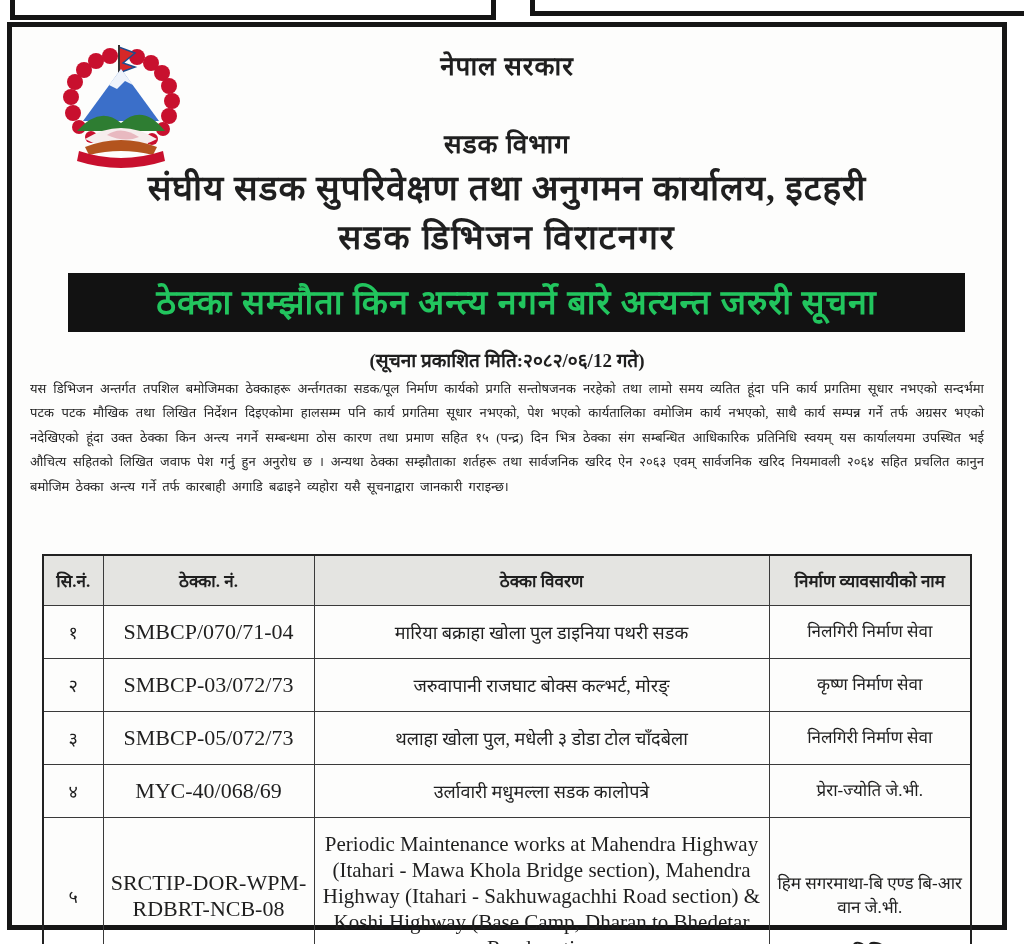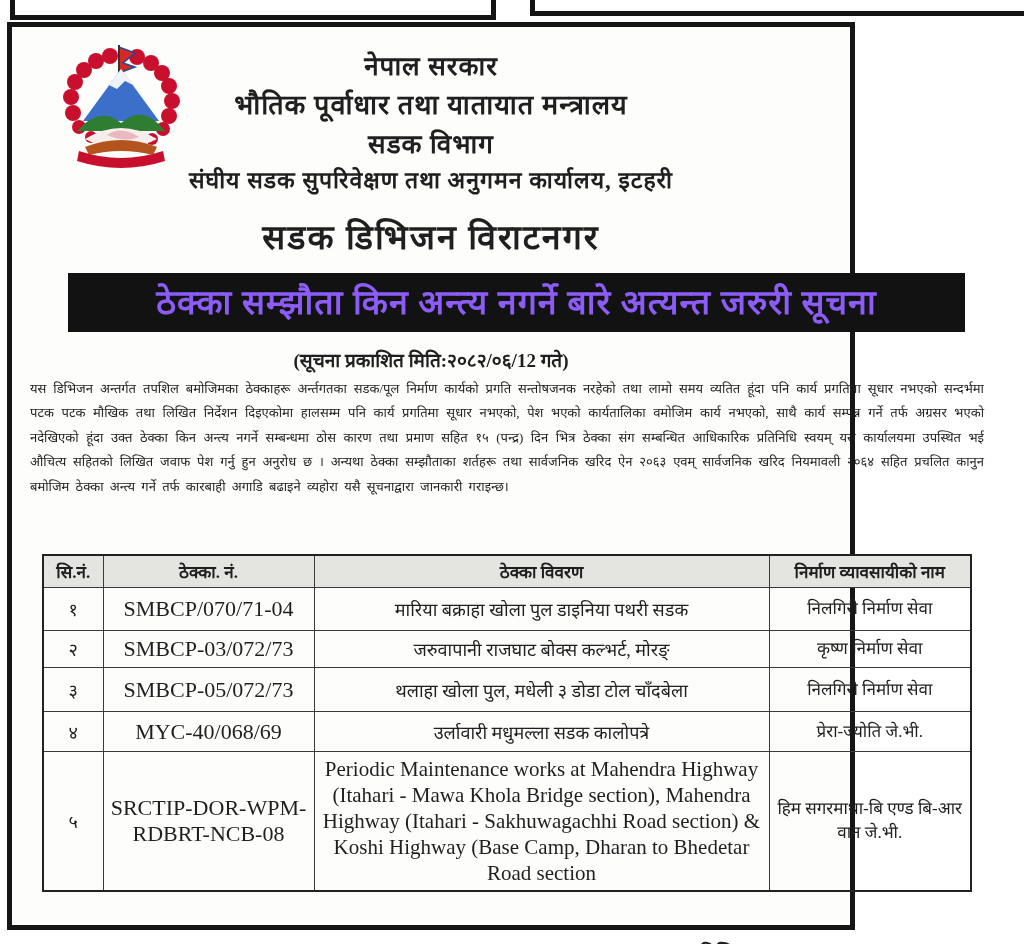--- a/index.html
+++ b/index.html
@@ -9,55 +9,55 @@
     font-family:"Liberation Serif","DejaVu Serif",serif;
     color:#1f1f1f;
   }
   
   .frag{position:absolute;background:#fff;border:5px solid #141414;box-sizing:border-box;}
   .frag-left{left:10px;top:-20px;width:486px;height:40px;}
   .frag-right{left:530px;top:-22px;width:512px;height:38px;}
 
   
   .doc{
-    position:absolute;left:7px;top:22px;width:848px;height:908px;
+    position:absolute;left:7px;top:22px;width:1000px;height:908px;
     border:5px solid #161616;background:#fdfdfc;box-sizing:border-box;
   }
   .abs{position:absolute;}
   .ctr{left:0;right:0;text-align:center;}
 
   .emblem{left:43px;top:16px;width:132px;height:126px;}
 
   .h-line1{top:20px;font-size:26px;font-weight:bold;letter-spacing:1px;}
   .h-line2{top:58px;font-size:27px;font-weight:bold;letter-spacing:1px;}
   .h-line3{top:98px;font-size:26px;font-weight:bold;letter-spacing:1px;}
-  .h-line4{top:136px;font-size:23px;font-weight:bold;letter-spacing:1px;}
+  .h-line4{top:136px;font-size:35px;font-weight:bold;letter-spacing:1px;}
   .h-line5{top:186px;font-size:34px;font-weight:bold;letter-spacing:2px;}
 
   .banner{
     left:56px;top:246px;width:897px;height:59px;
-    background:#121212;color:#8b5cf6;
+    background:#121212;color:#22c55e;
     font-size:34px;font-weight:bold;line-height:59px;text-align:center;
     letter-spacing:1px;box-sizing:border-box;
   }
   .date-line{top:320px;font-size:19px;font-weight:bold;}
   .para{
     left:18px;top:350px;width:954px;
     font-size:13px;line-height:24.4px;text-align:justify;
     word-spacing:3px;
   }
   .tapasil{top:500px;font-size:19px;font-weight:bold;margin-top:28px;}
 
   table.notice{
     position:absolute;left:30px;top:527px;width:928px;
     border-collapse:collapse;table-layout:fixed;
   }
   table.notice td,table.notice th{
     border:1.5px solid #3a3a3a;text-align:center;vertical-align:middle;
-    padding:4px 6px;overflow:hidden;box-sizing:border-box;
+    padding:13px 6px;overflow:hidden;box-sizing:border-box;
   }
   table.notice{border:2px solid #222;}
   thead th{background:#e4e4e1;font-size:17px;font-weight:bold;height:28px;}
   .col-sn{width:60px;}
   .col-no{width:211px;}
   .col-desc{width:455px;}
   .col-name{width:202px;}
   .r1{height:43px;} .r2{height:37px;} .r3{height:44px;} .r4{height:40px;} .r5{height:138px;}
   td.sn{font-size:18px;}
   td.cno{font-size:22px;font-family:"Liberation Serif","DejaVu Serif",serif;}
@@ -110,21 +110,20 @@
       <path d="M30 96 Q66 74 102 96 Q84 106 66 102 Q48 106 30 96 Z" fill="#f6eded"></path>
       <path d="M52 92 Q66 82 84 94 Q70 100 52 92 Z" fill="#e8b9c0"></path>
 
       <path d="M30 104 Q66 90 102 104 L98 112 Q66 104 34 112 Z" fill="#b3541e"></path>
 
       <path d="M24 108 Q66 122 108 108 L110 118 Q66 132 22 118 Z" fill="#c8102e"></path>
     </svg>
   </div>
 
   <div class="abs ctr h-line1">नेपाल सरकार</div>
-  <div class="abs ctr h-line2">भौतिक पूर्वाधार तथा यातायात मन्त्रालय</div>
   <div class="abs ctr h-line3">सडक विभाग</div>
   <div class="abs ctr h-line4">संघीय सडक सुपरिवेक्षण तथा अनुगमन कार्यालय, इटहरी</div>
   <div class="abs ctr h-line5">सडक डिभिजन विराटनगर</div>
 
   <div class="abs banner">ठेक्का सम्झौता किन अन्त्य नगर्ने बारे अत्यन्त जरुरी सूचना</div>
 
   <div class="abs ctr date-line">(सूचना प्रकाशित मिति:२०८२/०६/12 गते)</div>
 
   <div class="abs para">यस डिभिजन अन्तर्गत तपशिल बमोजिमका ठेक्काहरू अर्न्तगतका सडक/पूल निर्माण कार्यको प्रगति सन्तोषजनक नरहेको तथा लामो समय व्यतित हूंदा पनि कार्य प्रगतिमा सूधार नभएको सन्दर्भमा पटक पटक मौखिक तथा लिखित निर्देशन दिइएकोमा हालसम्म पनि कार्य प्रगतिमा सूधार नभएको, पेश भएको कार्यतालिका वमोजिम कार्य नभएको, साथै कार्य सम्पन्न गर्ने तर्फ अग्रसर भएको नदेखिएको हूंदा उक्त ठेक्का किन अन्त्य नगर्ने सम्बन्धमा ठोस कारण तथा प्रमाण सहित १५ (पन्द्र) दिन भित्र ठेक्का संग सम्बन्धित आधिकारिक प्रतिनिधि स्वयम् यस कार्यालयमा उपस्थित भई औचित्य सहितको लिखित जवाफ पेश गर्नु हुन अनुरोध छ । अन्यथा ठेक्का सम्झौताका शर्तहरू तथा सार्वजनिक खरिद ऐन २०६३ एवम् सार्वजनिक खरिद नियमावली २०६४ सहित प्रचलित कानुन बमोजिम ठेक्का अन्त्य गर्ने तर्फ कारबाही अगाडि बढाइने व्यहोरा यसै सूचनाद्वारा जानकारी गराइन्छ।</div>
 

